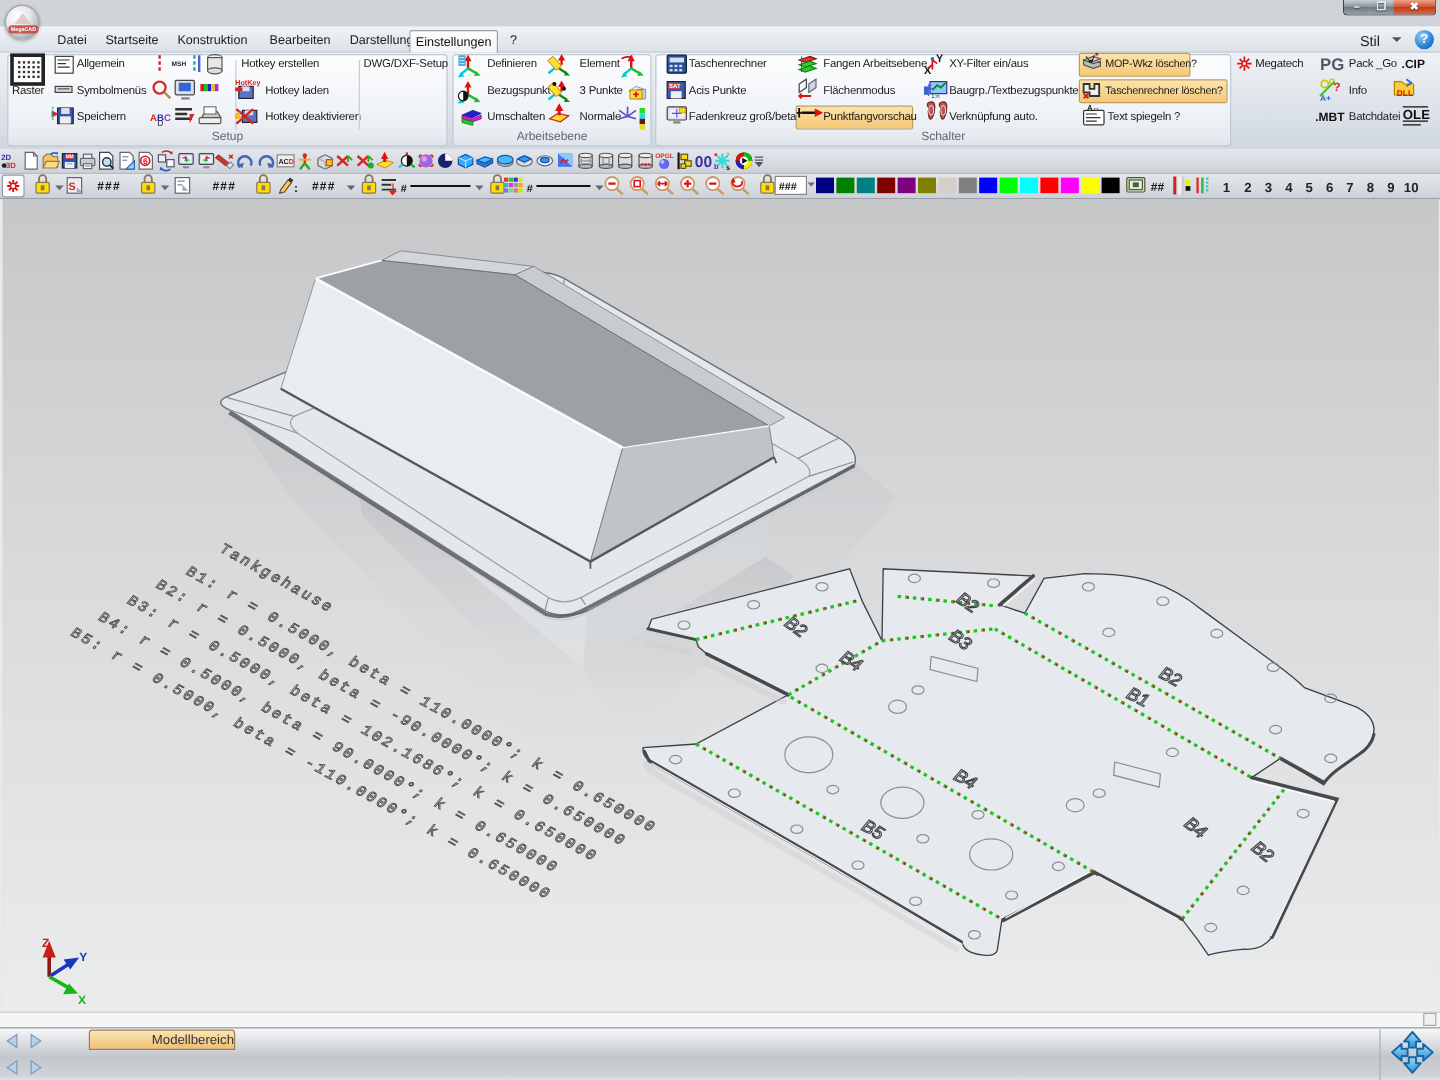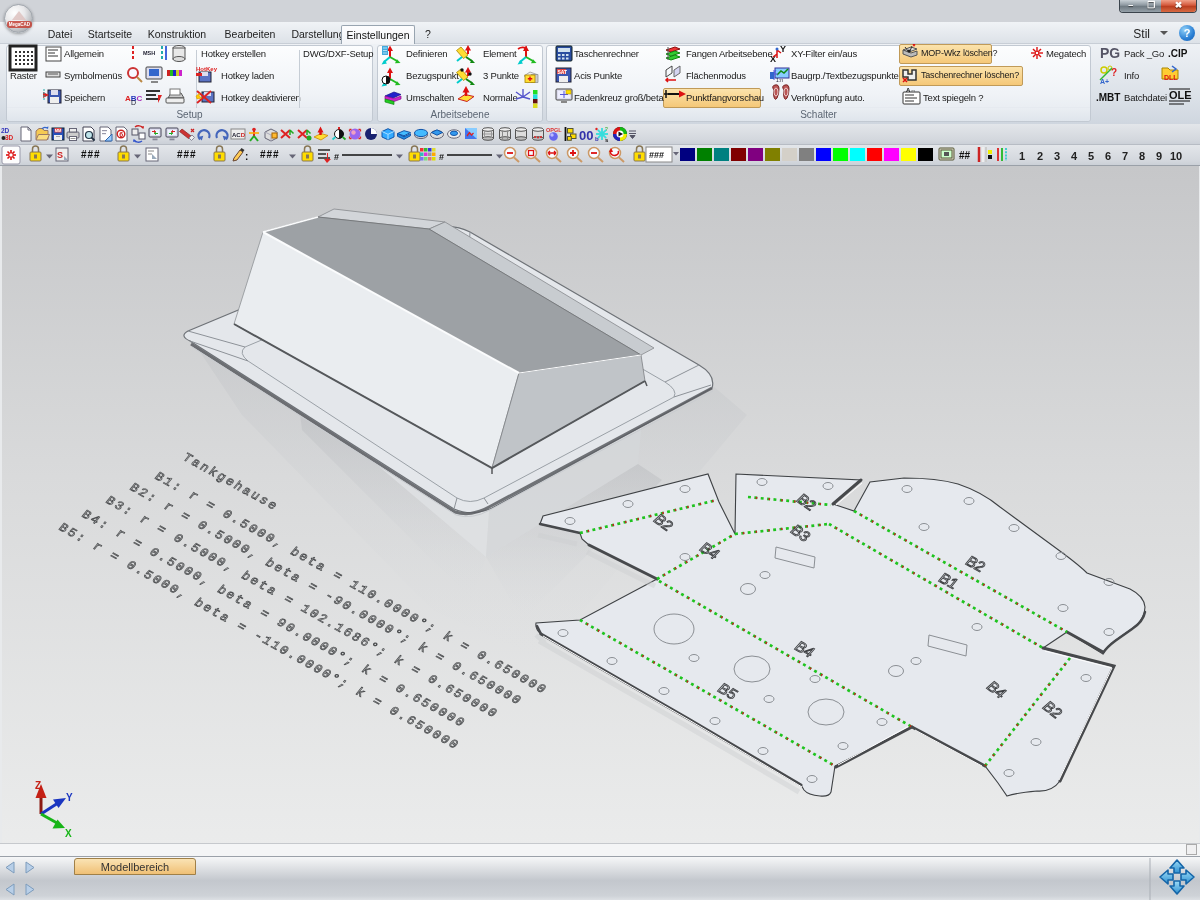--- a/index.html
+++ b/index.html
@@ -46,21 +46,21 @@
 
 #canvas{position:absolute;left:0;top:166px;width:1200px;height:690px;
  background:linear-gradient(#c6c7c9,#d9dadb 45%,#ebecec);border-left:2px solid #e8eaec;border-right:1px solid #e8eaec}
 
 #hscroll{position:absolute;left:0;top:843px;width:1200px;height:13px;background:#f4f5f6;border-top:1px solid #c6c9cd}
 #cornerbtn{position:absolute;right:3px;top:844px;width:11px;height:11px;background:#f0f0f1;border:1px solid #aaa}
 #statusbar{position:absolute;left:0;top:856px;width:1200px;height:44px;
  background:linear-gradient(#f6f7f8,#c3c7cd 55%,#ced2d7 90%,#dde0e4);border-top:1px solid #9ba1a9}
 #mtab{position:absolute;left:74px;top:858px;width:122px;height:17px;
  background:linear-gradient(#fae3b4,#f0c075);border:1px solid #a08048;border-radius:3px 3px 0 0;
- font-size:11px;color:#333;text-align:center;line-height:16px}
+ font-size:11px;color:#333;text-align:right;line-height:16px}
 </style></head><body>
 <div id="app">
 
   <div id="winbtns">
       <div class="wbtn" style="flex:1.1">
         <span>–</span>
       </div>
       <div class="wbtn">
         <span>❐</span>
       </div>
@@ -86,21 +86,21 @@
       <div id="helpcirc">?</div>
   </div>
 
   <div id="ribbon">
     <div class="group" style="left:6px;width:367px">
         <div class="gfoot">Setup</div>
       </div>
     <div class="group" style="left:377px;width:166px">
         <div class="gfoot">Arbeitsebene</div>
       </div>
-    <div class="group" style="left:546px;width:545px">
+    <div class="group" style="left:546px;width:480px">
         <div class="gfoot">Schalter</div>
       </div>
     <div class="hl" style="left:663px;top:44px;width:98px;height:20px"></div>
     <div class="hl" style="left:899px;top:0px;width:93px;height:20px"></div>
     <div class="hl" style="left:899px;top:22px;width:124px;height:20px"></div>
 
     <div class="rlabel" style="left:10px;top:26px">Raster</div>
     <div class="rlabel" style="left:64px;top:4px">Allgemein</div>
     <div class="rlabel" style="left:64px;top:26px">Symbolmenüs</div>
     <div class="rlabel" style="left:64px;top:48px">Speichern</div>

